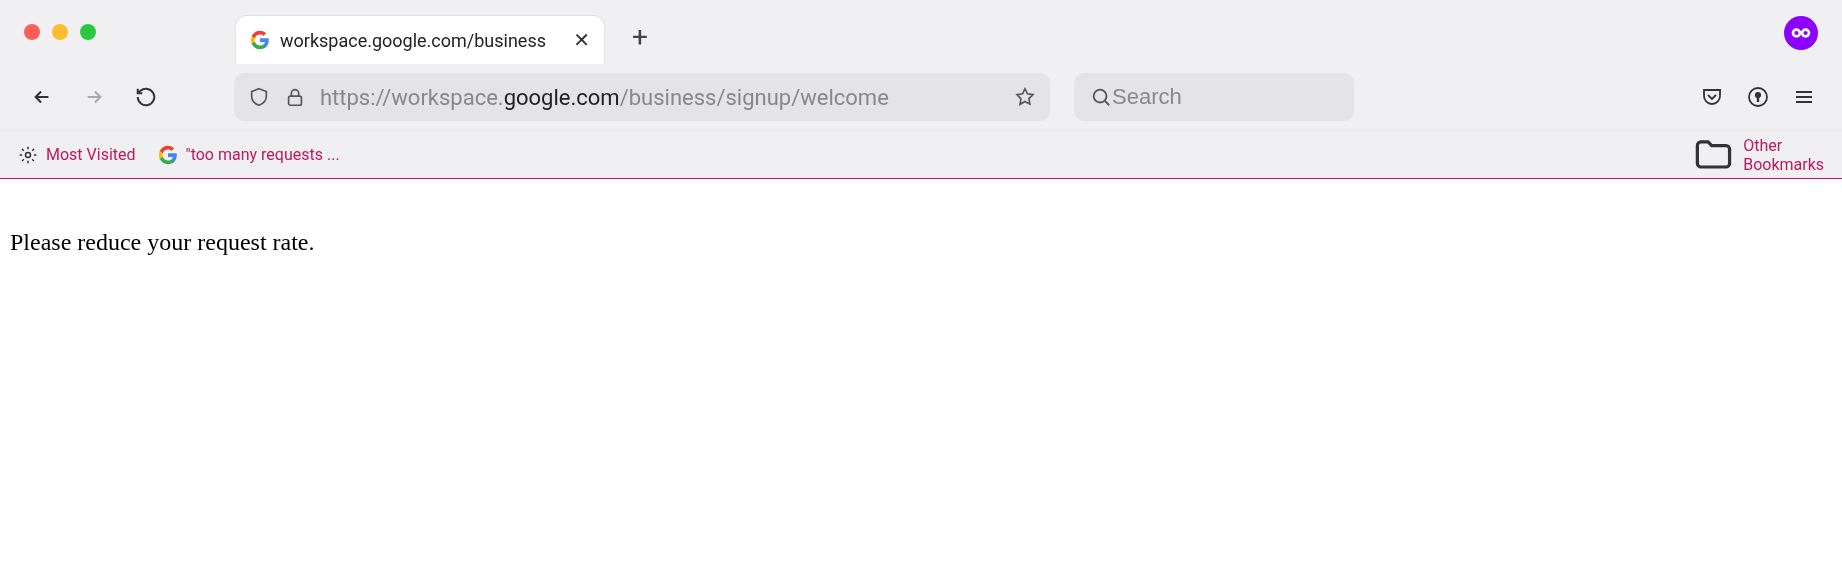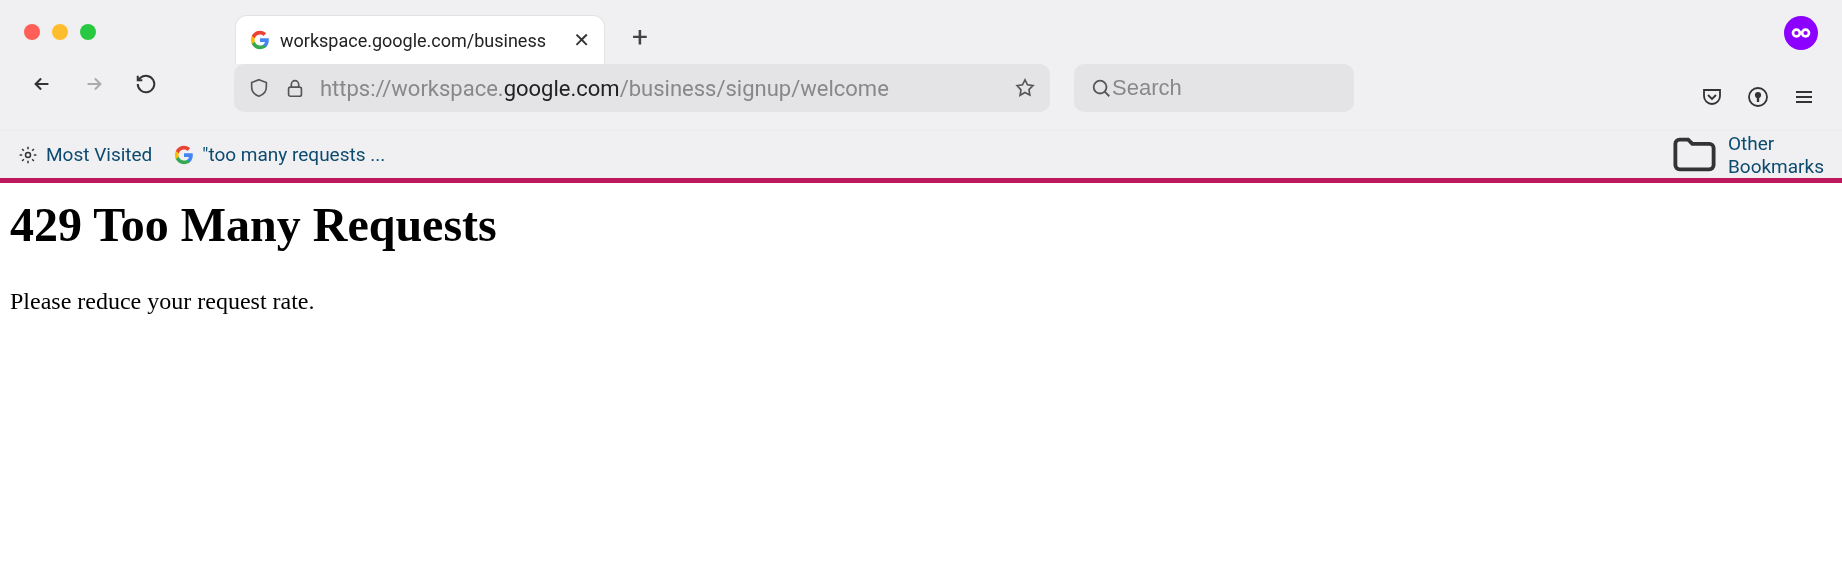--- a/index.html
+++ b/index.html
@@ -7,21 +7,21 @@
       width: 1842px;
       height: 564px;
       font-family: -apple-system, BlinkMacSystemFont, "Segoe UI", Roboto, sans-serif;
       background: #fff;
       overflow: hidden;
     }
 
     
     .chrome {
       background: #f0f0f2;
-      border-bottom: 5px solid #be185d;
+      border-bottom: 1px solid #be185d;
     }
 
     
     .tab-strip {
       height: 64px;
       display: flex;
       align-items: center;
       padding: 0 16px;
       position: relative;
     }
@@ -84,20 +84,21 @@
       display: flex;
       align-items: center;
       justify-content: center;
     }
     .incognito-badge svg { width: 22px; height: 14px; }
 
     
     .toolbar {
       height: 66px;
       display: flex;
+      align-items: center;
       padding: 0 22px;
       gap: 12px;
     }
     .nav-btn {
       width: 40px; height: 40px;
       display: flex; align-items: center; justify-content: center;
       color: #333;
       cursor: pointer;
       border-radius: 6px;
     }
@@ -164,22 +165,22 @@
     }
     .tool-icon svg { width: 24px; height: 24px; }
 
     
     .bookmarks-bar {
       height: 48px;
       display: flex;
       align-items: center;
       padding: 0 18px;
       gap: 22px;
-      font-size: 19px;
-      color: #0c4a6e;
+      font-size: 16px;
+      color: #be185d;
       border-top: 1px solid rgba(0,0,0,0.02);
     }
     .bm-item {
       display: flex;
       align-items: center;
       gap: 8px;
       cursor: pointer;
     }
     .bm-item svg { width: 20px; height: 20px; }
     .bm-right {
@@ -345,15 +346,14 @@
     <div class="bm-right">
       <svg viewBox="0 0 24 24" fill="none" stroke="#333" stroke-width="1.8">
           <path d="M3 7a2 2 0 0 1 2-2h4l2 2h8a2 2 0 0 1 2 2v8a2 2 0 0 1-2 2H5a2 2 0 0 1-2-2V7z"></path>
         </svg>
       <span>Other Bookmarks</span>
     </div>
   </div>
 </div>
 
 <div class="content">
-  <h1>429 Too Many Requests</h1>
   <p>Please reduce your request rate.</p>
 </div>
 
 </body></html>

